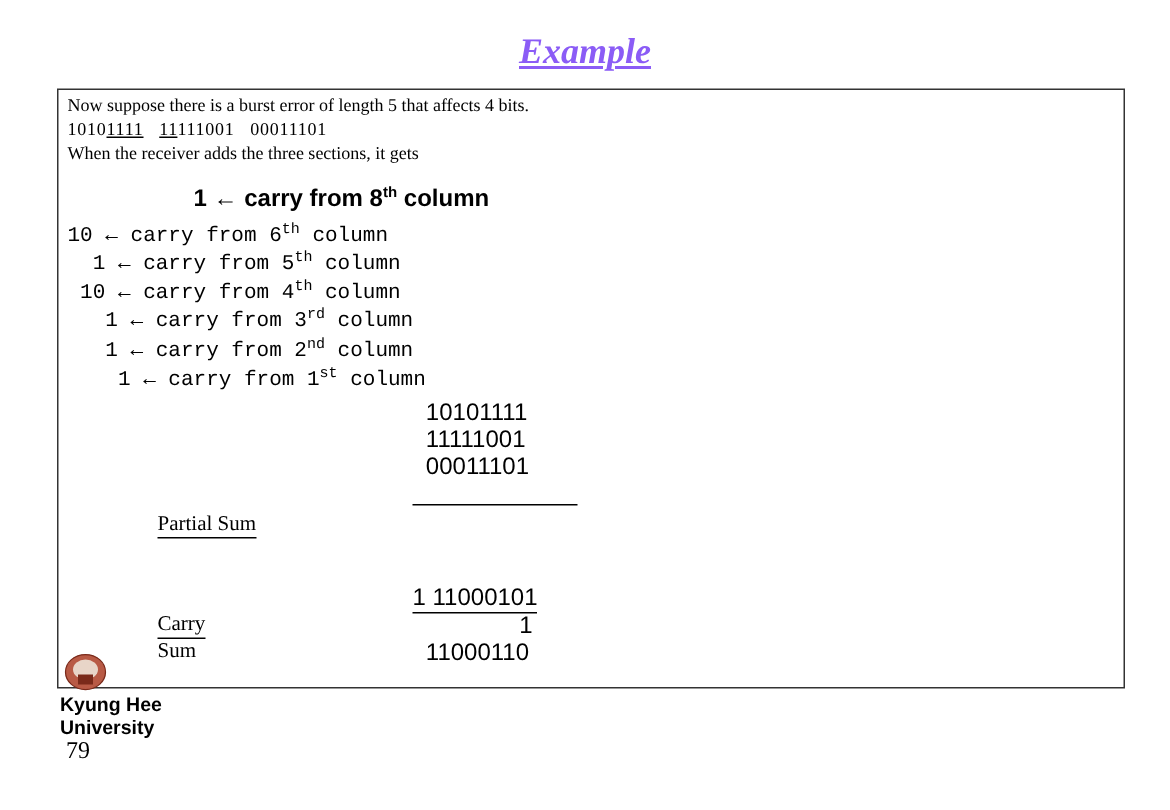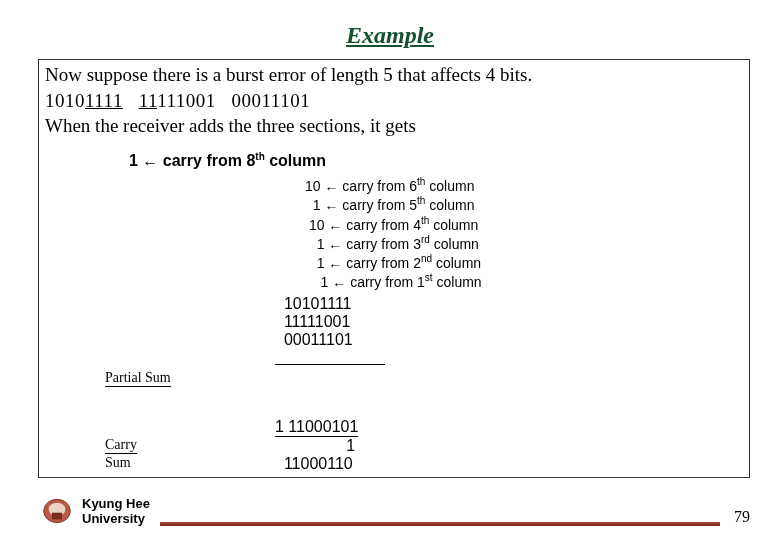--- a/index.html
+++ b/index.html
@@ -6,79 +6,79 @@
   body {
     width: 780px;
     height: 540px;
     background: #fff;
     font-family: "Times New Roman", serif;
     position: relative;
     overflow: hidden;
   }
   .title {
     text-align: center;
-    color: #14532d;
+    color: #8b5cf6;
     font-weight: bold;
     font-style: italic;
     font-size: 24px;
     padding-top: 22px;
     padding-bottom: 4px;
     text-decoration: underline;
     font-family: Georgia, "Times New Roman", serif;
   }
   .content-box {
     margin: 6px 30px 0 38px;
     border: 1px solid #333;
     background: #fff;
     padding: 2px 6px 4px 6px;
     min-height: 400px;
   }
   .intro {
-    font-size: 19px;
+    font-size: 12px;
     line-height: 1.35;
   }
   .bits {
     letter-spacing: 0.5px;
   }
   .u { text-decoration: underline; }
   .carry-main {
     font-family: Arial, sans-serif;
     font-weight: bold;
     font-size: 16px;
     margin-top: 12px;
     margin-left: 84px;
   }
   .carry-list {
-    font-family: Liberation Sans, sans-serif;
+    font-family: Liberation Mono, monospace;
     font-size: 14px;
     line-height: 1.25;
     margin-top: 6px;
-    margin-left: 260px;
   }
   .carry-list div { white-space: pre; }
   .sup { font-size: 10px; vertical-align: super; }
   .calc {
     margin-top: 4px;
     margin-left: 60px;
     font-size: 18px;
   }
   .calc-row { display: flex; align-items: flex-start; }
   .lbl { width: 170px; font-family: "Times New Roman", serif; font-size: 14px; }
   .num { font-family: Arial, sans-serif; font-size: 16px; white-space: pre; }
   .line-top { border-top: 1.5px solid #000; display: inline-block; width: 110px; margin-left: 170px; }
   .line-under-ps { border-bottom: 1.5px solid #000; margin-top: 48px; }
   .line-under-lbl { border-bottom: 1.5px solid #000; display: inline-block; }
   .corrupted { font-family: "Times New Roman", serif; font-weight: bold; font-size: 20px; margin-left: 8px; }
   .footer {
     position: absolute;
-    bottom: 14px;
+    bottom: 30px;
     left: 40px;
     right: 30px;
     display: flex;
-    align-items: flex-end;
+    align-items: flex-start;
+    flex-direction: column;
   }
   .logo {
     width: 34px; height: 30px;
     margin-right: 8px;
   }
   .uni {
     font-family: Arial, sans-serif;
     font-weight: bold;
     font-size: 13px;
     line-height: 1.1;

